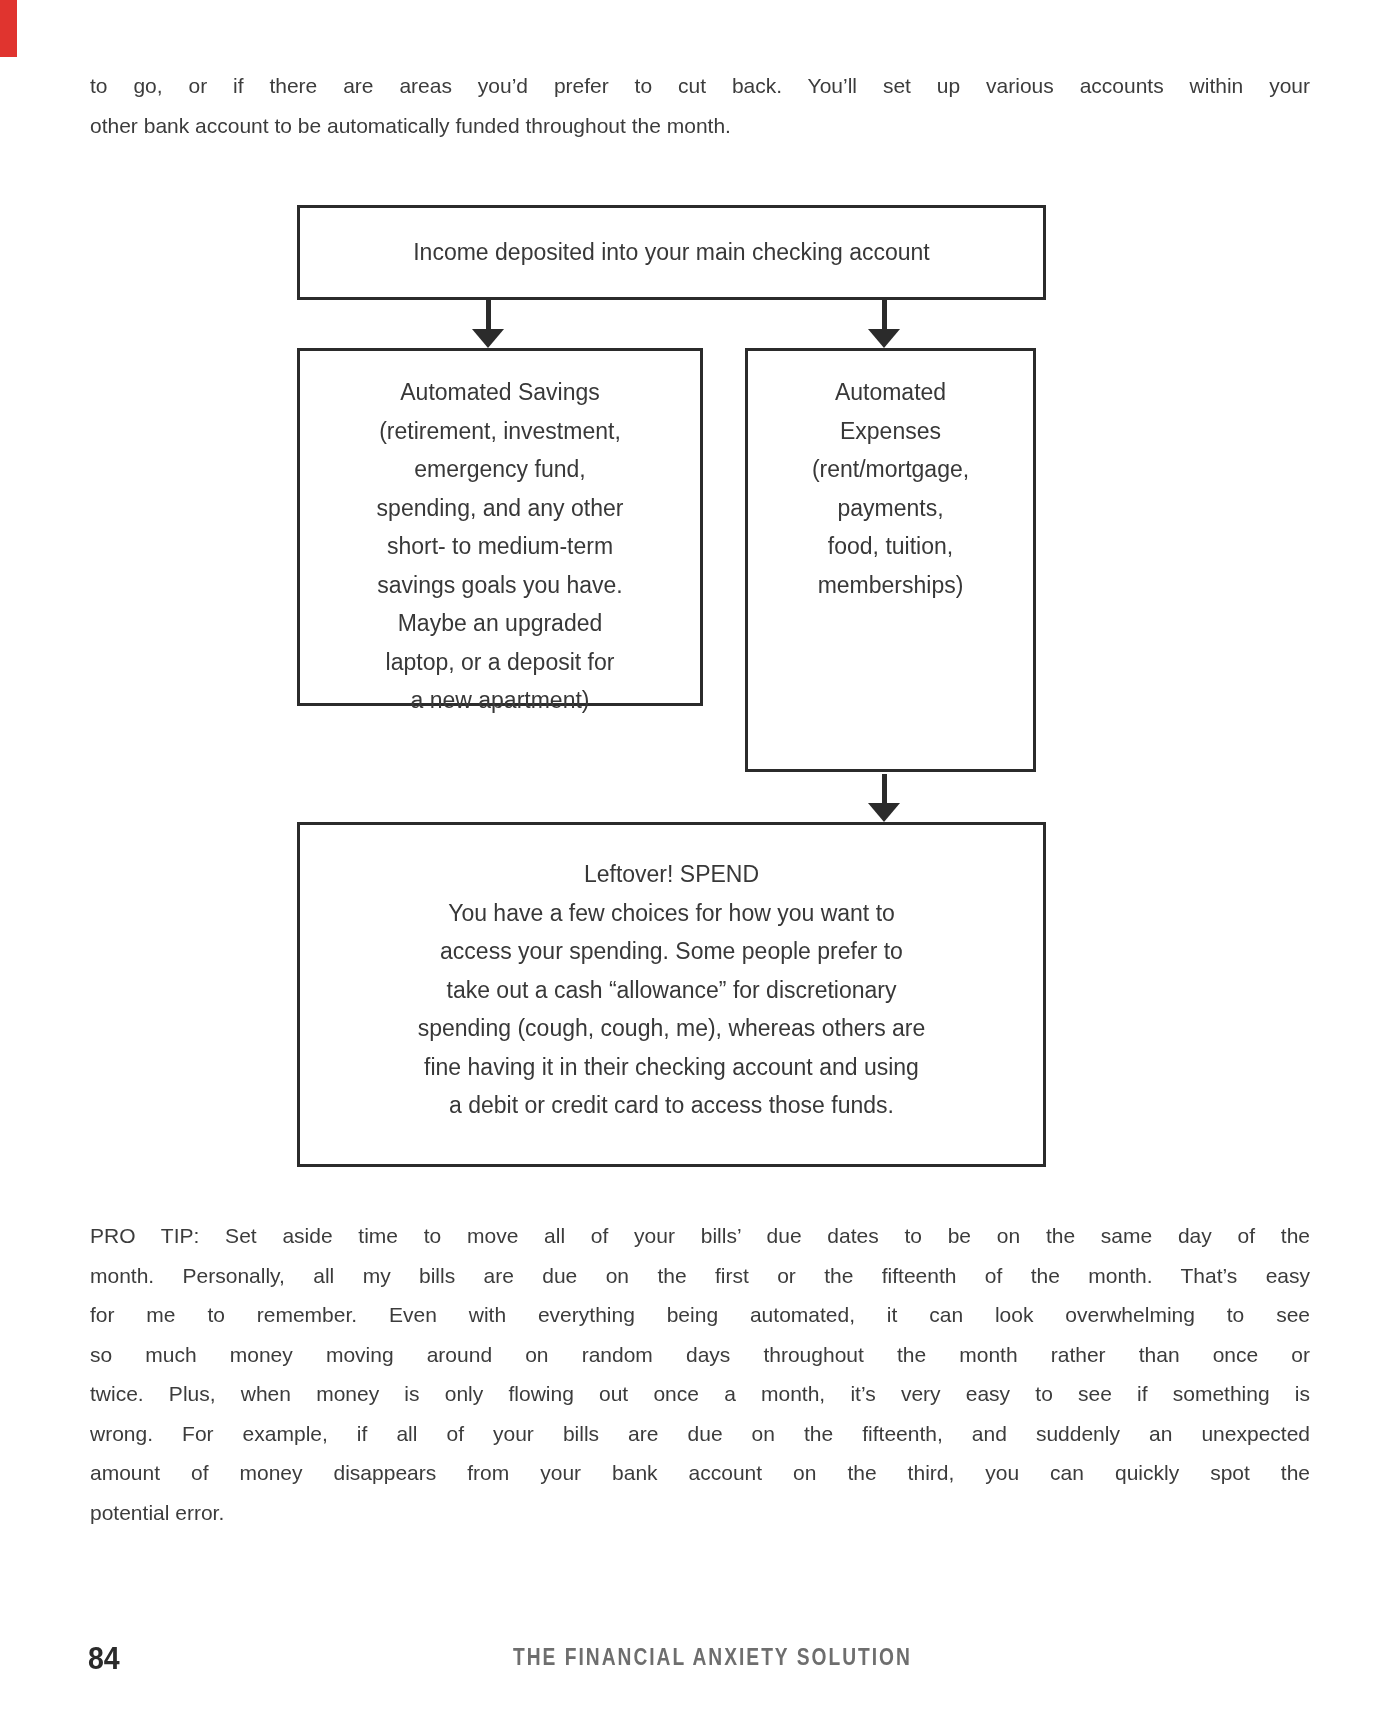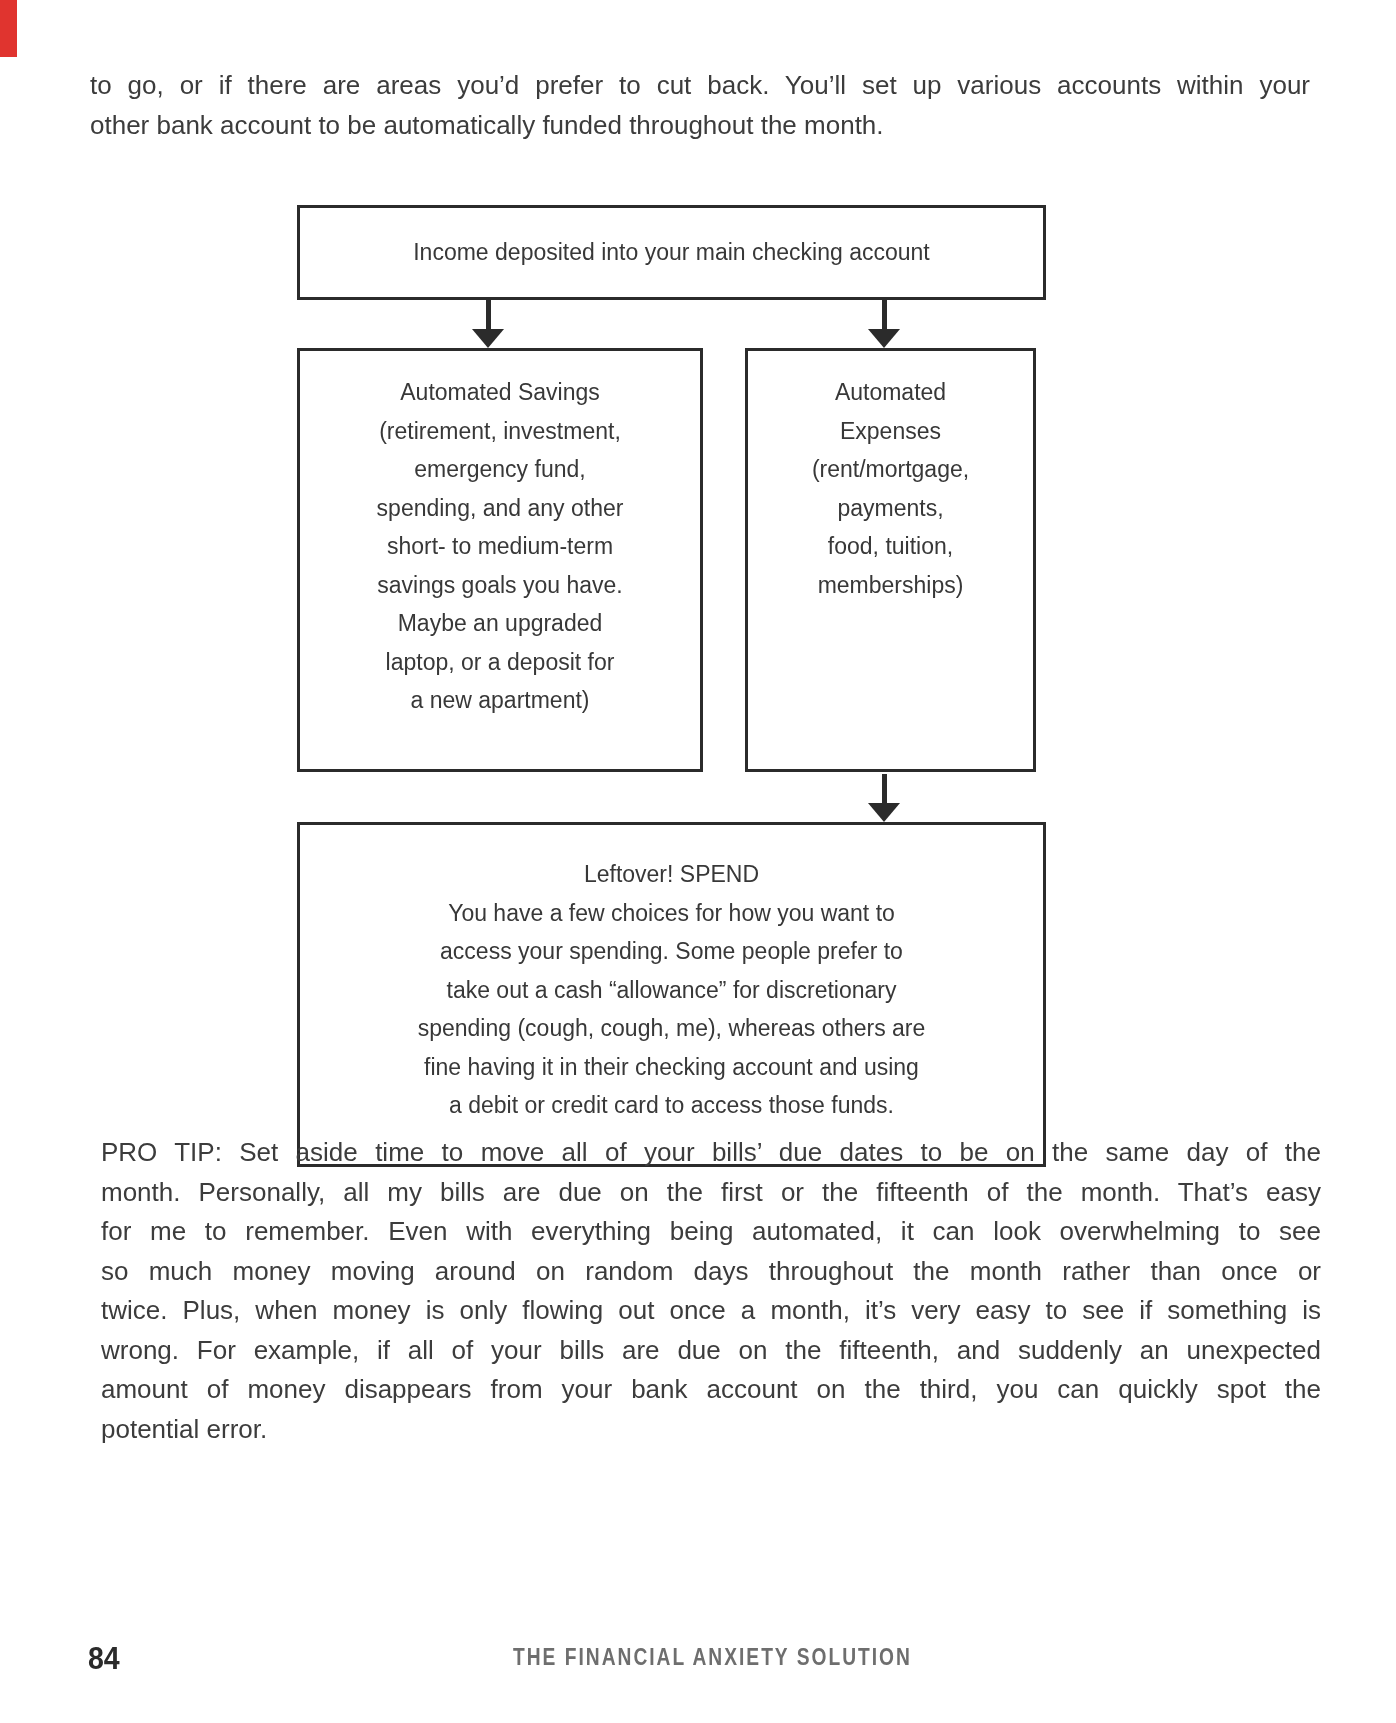--- a/index.html
+++ b/index.html
@@ -13,21 +13,21 @@
     overflow: hidden;
   }
   .bookmark {
     position: absolute;
     left: 0; top: 0;
     width: 17px; height: 57px;
   }
   
   .para { position: absolute; left: 90px; width: 1220px; }
   .para .line {
-    font-size: 26px;
+    font-size: 21px;
     line-height: 39.5px;
     color: #3c3c3c;
     text-align: justify;
     text-align-last: justify;
     text-justify: inter-word;
     white-space: nowrap;
   }
   .para .line.last { text-align-last: left; }
   
   .fbox {
@@ -94,21 +94,21 @@
 
   <div class="fbox center-one" style="left:297px; top:205px; width:749px; height:95px;">
     <div class="bline">Income deposited into your main checking account</div>
   </div>
 
   <div class="stem" style="left:486px; top:300px; height:30px;"></div>
   <div class="ahead" style="left:472px; top:329px;"></div>
   <div class="stem" style="left:882px; top:300px; height:30px;"></div>
   <div class="ahead" style="left:868px; top:329px;"></div>
 
-  <div class="fbox" style="left:297px; top:348px; width:406px; height:424px; padding-top:22px;">
+  <div class="fbox" style="left:297px; top:348px; width:406px; height:358px; padding-top:22px;">
     <div class="bline">Automated Savings</div>
     <div class="bline">(retirement, investment,</div>
     <div class="bline">emergency fund,</div>
     <div class="bline">spending, and any other</div>
     <div class="bline">short- to medium-term</div>
     <div class="bline">savings goals you have.</div>
     <div class="bline">Maybe an upgraded</div>
     <div class="bline">laptop, or a deposit for</div>
     <div class="bline">a new apartment)</div>
   </div>
@@ -128,21 +128,21 @@
   <div class="fbox" style="left:297px; top:822px; width:749px; height:345px; padding-top:30px;">
     <div class="bline">Leftover! SPEND</div>
     <div class="bline">You have a few choices for how you want to</div>
     <div class="bline">access your spending. Some people prefer to</div>
     <div class="bline">take out a cash “allowance” for discretionary</div>
     <div class="bline">spending (cough, cough, me), whereas others are</div>
     <div class="bline">fine having it in their checking account and using</div>
     <div class="bline">a debit or credit card to access those funds.</div>
   </div>
 
-  <div class="para" style="top:1133px;margin-left:11px;">
+  <div class="para" style="top:1216px;">
     <div class="line">PRO TIP: Set aside time to move all of your bills’ due dates to be on the same day of the</div>
     <div class="line">month. Personally, all my bills are due on the first or the fifteenth of the month. That’s easy</div>
     <div class="line">for me to remember. Even with everything being automated, it can look overwhelming to see</div>
     <div class="line">so much money moving around on random days throughout the month rather than once or</div>
     <div class="line">twice. Plus, when money is only flowing out once a month, it’s very easy to see if something is</div>
     <div class="line">wrong. For example, if all of your bills are due on the fifteenth, and suddenly an unexpected</div>
     <div class="line">amount of money disappears from your bank account on the third, you can quickly spot the</div>
     <div class="line last">potential error.</div>
   </div>
 

